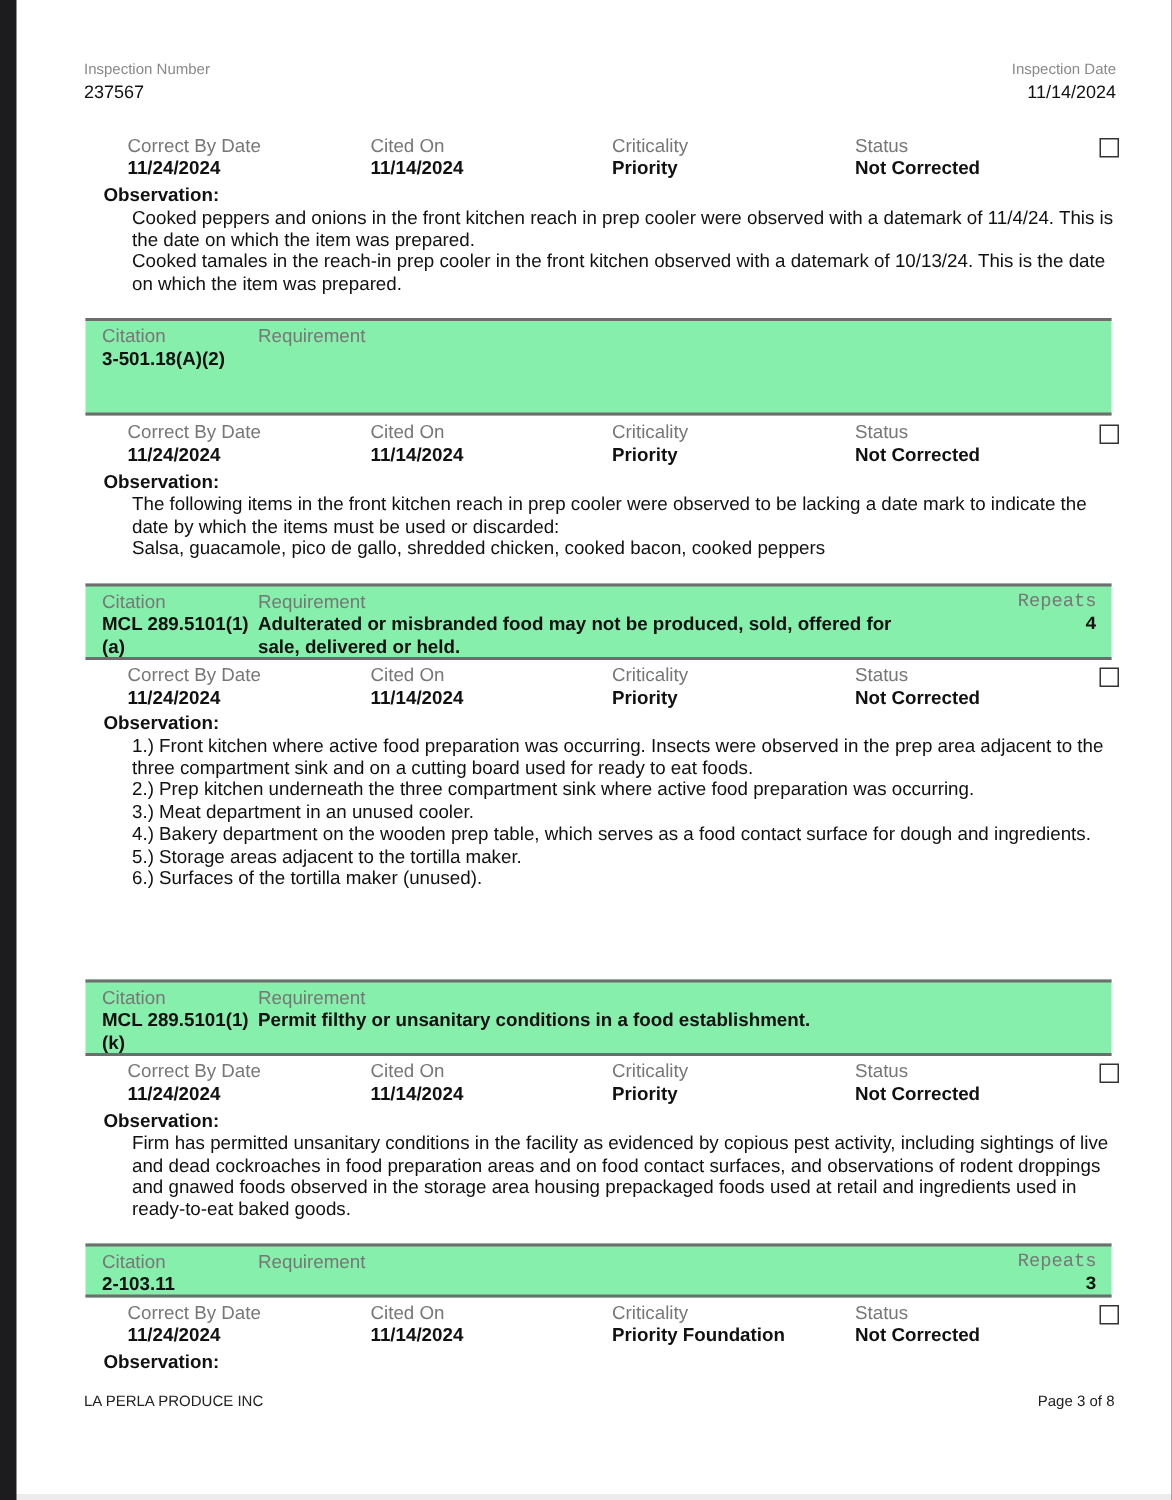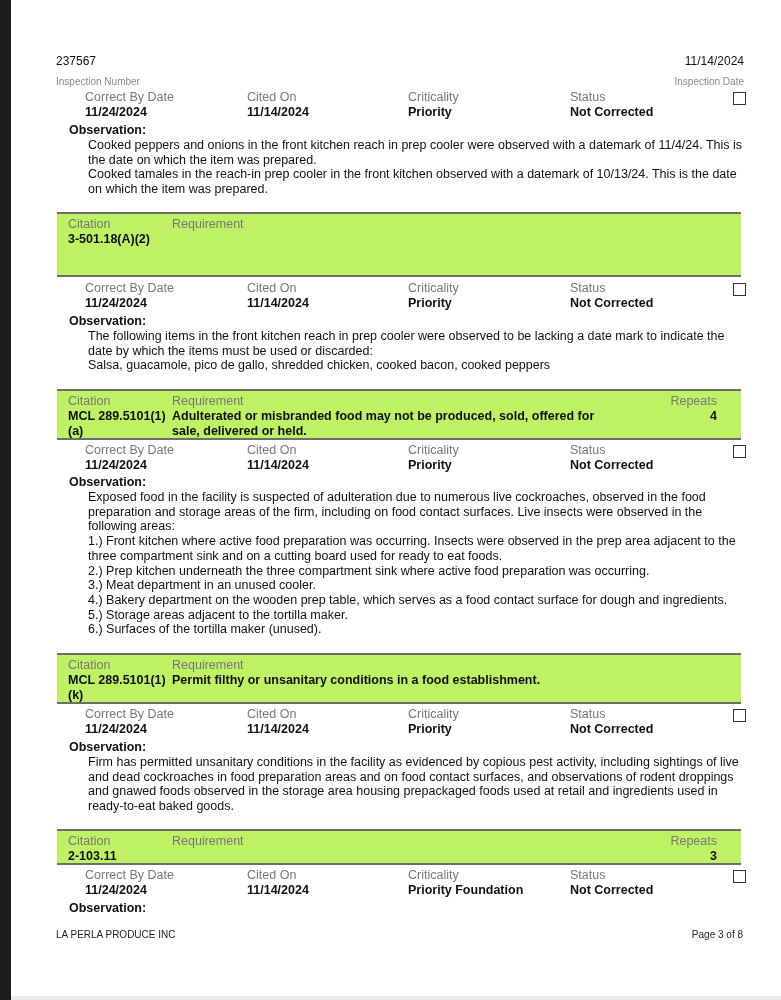--- a/index.html
+++ b/index.html
@@ -10,45 +10,45 @@
     color: #111;
     position: relative;
   }
   .page {
     position: absolute; left: 11px; top: 0; width: 770px; height: 996px;
     background: #ffffff;
   }
   .bottom-strip {
     position: absolute; left: 11px; top: 996px; width: 770px; height: 4px; background: #ececec;
   }
-  .hdr-label { position: absolute; font-size: 10px; color: #8a8a8a; margin-top: 35px; }
+  .hdr-label { position: absolute; font-size: 10px; color: #8a8a8a; }
   .hdr-value { position: absolute; font-size: 12px; font-weight: normal; color: #111; }
 
   .meta-row { position: absolute; left: 69px; width: 665px; height: 32px; margin-left: 16px; }
   .meta-col { position: absolute; top: 0; }
   .meta-col .lbl { font-size: 12.5px; color: #777; line-height: 15px; white-space: nowrap; }
   .meta-col .val { font-size: 12.5px; color: #111; line-height: 15px; white-space: nowrap; font-weight: bold; }
   .c1 { left: 0; } .c2 { left: 162px; } .c3 { left: 323px; } .c4 { left: 485px; }
   .chk { position: absolute; left: 648px; top: 2px; width: 11px; height: 11px; border: 1px solid #333; background: #fff; }
 
   .obs-title { position: absolute; left: 69px; font-size: 12.5px; font-weight: bold; color: #111; }
   .obs-text { position: absolute; left: 88px; width: 660px; font-size: 12.5px; line-height: 14.7px; color: #111; }
   .obs-text p { margin: 0; }
 
   .cit-box {
     position: absolute; left: 57px; width: 684px;
-    background: #bef264;
+    background: #86efac;
     border-top: 2px solid #6d6d6d;
     border-bottom: 2px solid #6d6d6d;
   }
   .cit-box .lbl { font-size: 12.5px; color: #777; line-height: 15px; }
   .cit-box .bold { font-size: 12.5px; font-weight: bold; line-height: 15px; color: #111; }
   .cit-left { position: absolute; left: 11px; top: 3px; width: 100px; }
   .cit-req { position: absolute; left: 115px; top: 3px; width: 440px; }
-  .cit-rep { position: absolute; right: 24px; top: 3px; text-align: right; }
+  .cit-rep { position: absolute; right: 10px; top: 3px; text-align: right; font-family: Liberation Mono, monospace; }
 
   .footer { position: absolute; font-size: 10px; color: #222; }
 </style>
 </head>
 <body>
 
 <div class="page"></div>
 <div class="bottom-strip"></div>
 
 <div class="hdr-label" style="left:56px; top:41px;">Inspection Number</div>
@@ -143,21 +143,20 @@
       <div class="val">Priority</div>
     </div>
   <div class="meta-col c4">
       <div class="lbl">Status</div>
       <div class="val">Not Corrected</div>
     </div>
   <div class="chk"></div>
 </div>
 <div class="obs-title" style="top:475px;">Observation:</div>
 <div class="obs-text" style="top:490px;">
-  <p>Exposed food in the facility is suspected of adulteration due to numerous live cockroaches, observed in the food preparation and storage areas of the firm, including on food contact surfaces. Live insects were observed in the following areas:</p>
   <p>1.) Front kitchen where active food preparation was occurring. Insects were observed in the prep area adjacent to the three compartment sink and on a cutting board used for ready to eat foods.</p>
   <p>2.) Prep kitchen underneath the three compartment sink where active food preparation was occurring.</p>
   <p>3.) Meat department in an unused cooler.</p>
   <p>4.) Bakery department on the wooden prep table, which serves as a food contact surface for dough and ingredients.</p>
   <p>5.) Storage areas adjacent to the tortilla maker.</p>
   <p>6.) Surfaces of the tortilla maker (unused).</p>
 </div>
 
 <div class="cit-box" style="top:653px; height:47px;">
   <div class="cit-left">

